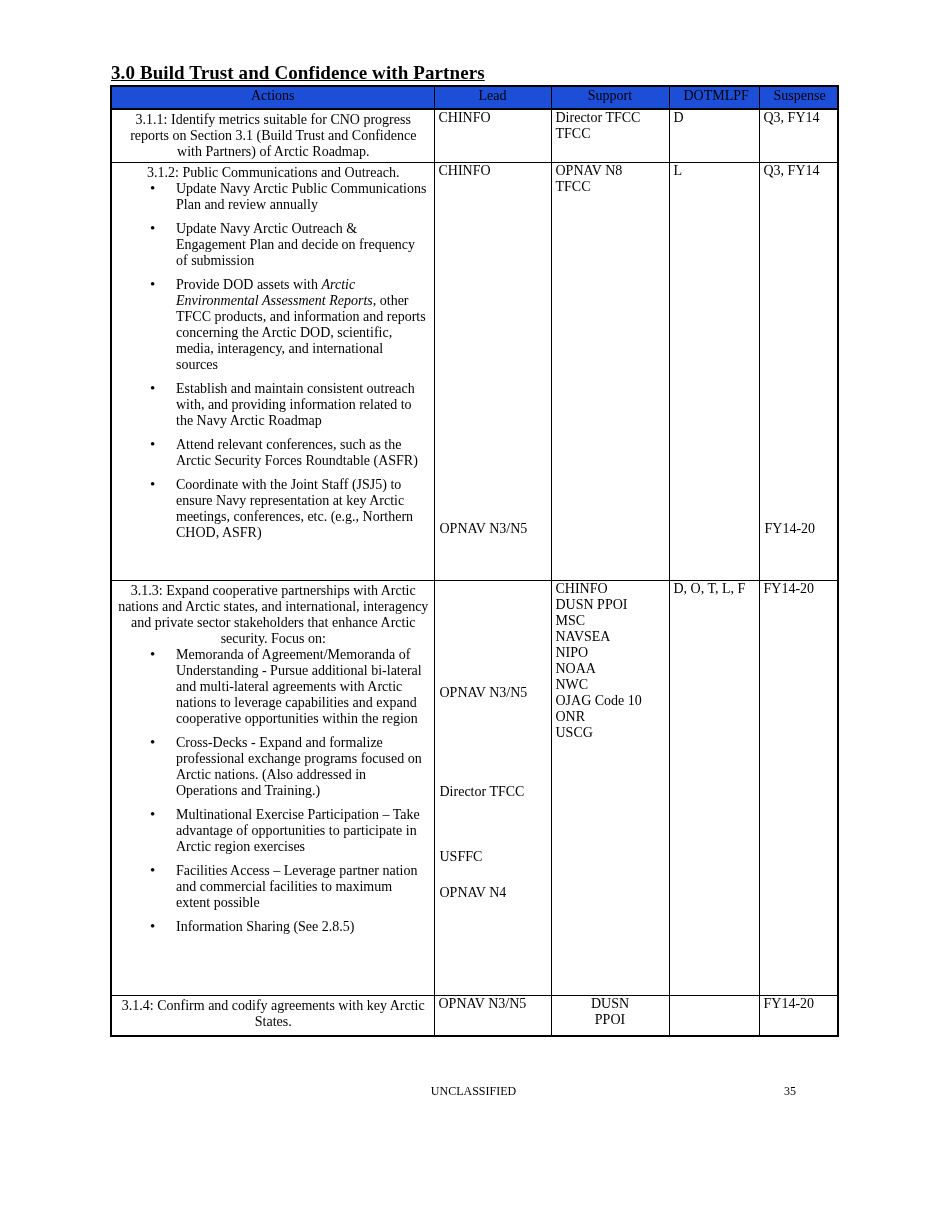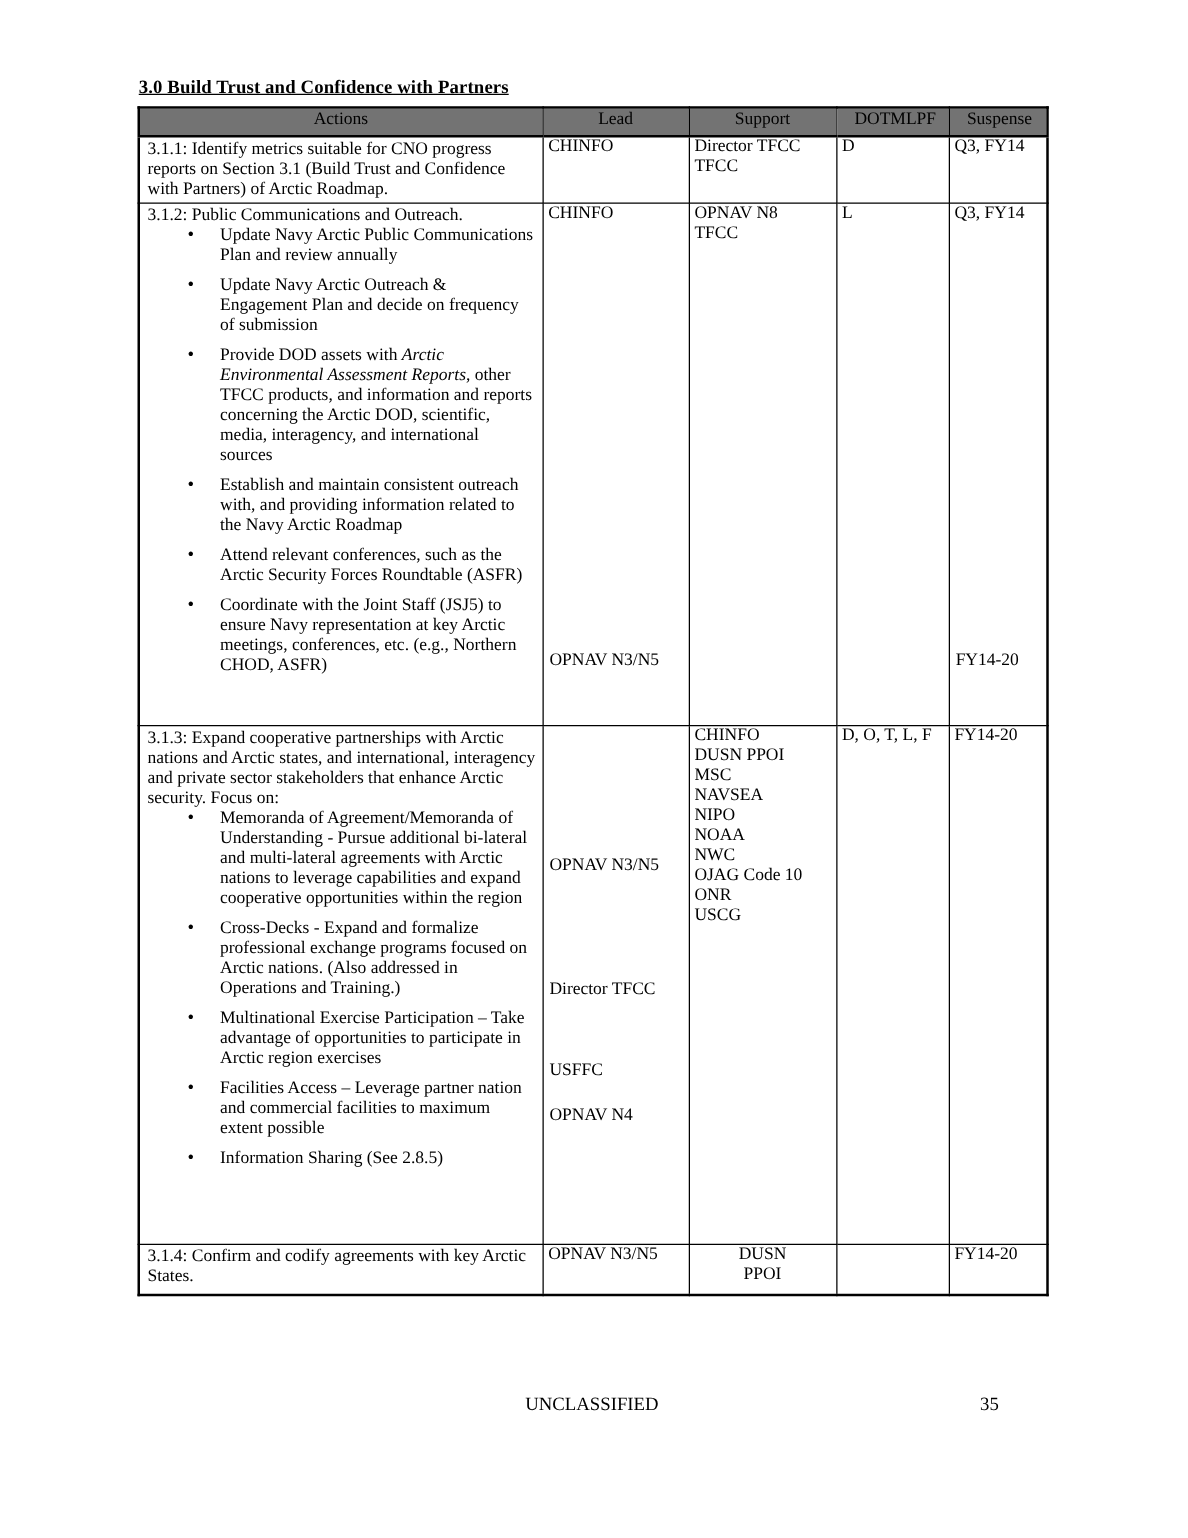--- a/index.html
+++ b/index.html
@@ -14,21 +14,21 @@
     width: 950px;
     height: 1230px;
     background: #ffffff;
     overflow: hidden;
   }
   .doc-title {
     position: absolute;
     left: 111px;
     top: 62px;
     margin: 0;
-    font-size: 15px;
+    font-size: 19px;
     font-weight: bold;
     text-decoration: underline;
     letter-spacing: 0.1px;
   }
   table.actions-table {
     position: absolute;
     left: 110px;
     top: 85px;
     width: 727px;
     border-collapse: collapse;
@@ -37,33 +37,33 @@
     font-size: 14px;
     line-height: 16px;
   }
   .actions-table th, .actions-table td {
     border: 1px solid #000;
     vertical-align: top;
     padding: 0 4px;
     overflow: hidden;
   }
   .actions-table thead th {
-    background: #737373;
+    background: #1d4ed8;
     font-weight: normal;
     height: 19px;
     padding: 1px 14px;
     border-bottom: 2px solid #000;
   }
   .actions-table td.actions { padding: 2px 5px 2px 6px; }
   .actions-table td { position: relative; }
   tr.r1 { height: 50px; }
   tr.r2 { height: 418px; }
   tr.r3 { height: 415px; }
   tr.r4 { height: 40px; }
-  p.intro { margin: 0; }
+  p.intro { margin: 0; text-align: center; }
   ul.bullets {
     list-style: none;
     margin: 0 0 0 0;
     padding: 0;
   }
   ul.bullets li {
     position: relative;
     padding-left: 58px;
     margin: 0 0 8px 0;
   }
@@ -80,23 +80,23 @@
   .r2-lead-b  { top: 358px; }
   .r2-susp-b  { top: 358px; }
   .r3-lead-0  { top: 104px; }
   .r3-lead-1  { top: 203px; }
   .r3-lead-2  { top: 268px; }
   .r3-lead-3  { top: 304px; }
   i.ital { font-style: italic; }
   .footer {
     position: absolute;
     left: 110px;
-    top: 1116px;
+    top: 1084px;
     width: 727px;
-    font-size: 15px;
+    font-size: 12px;
   }
   .classification {
     display: block;
     text-align: center;
   }
   .page-number {
     position: absolute;
     left: 674px;
     top: 0;
   }

